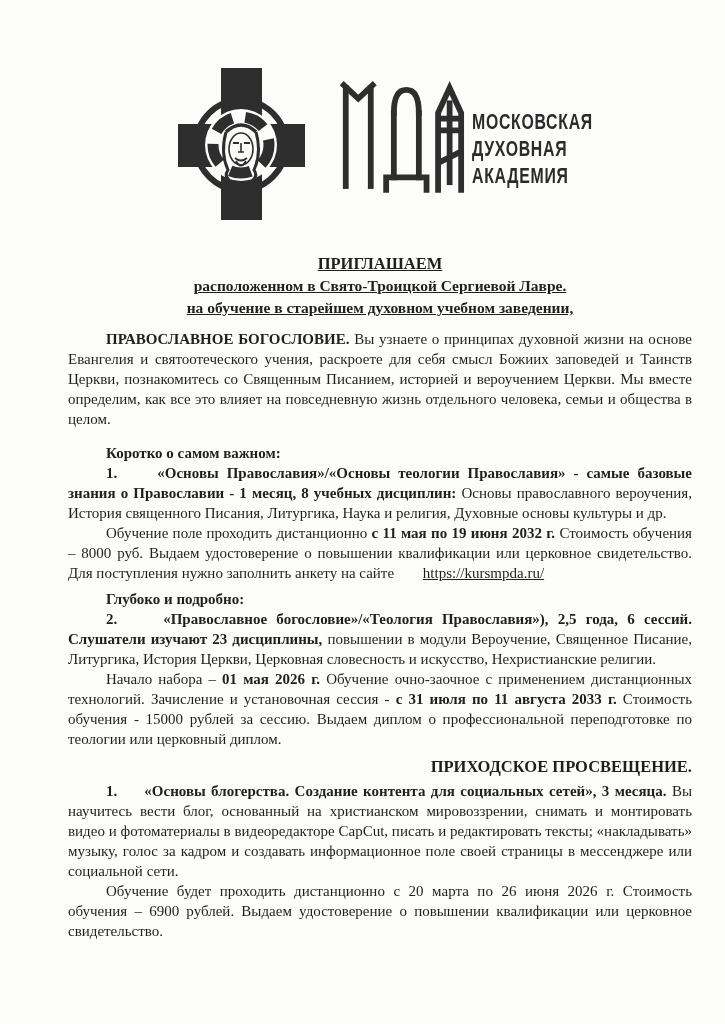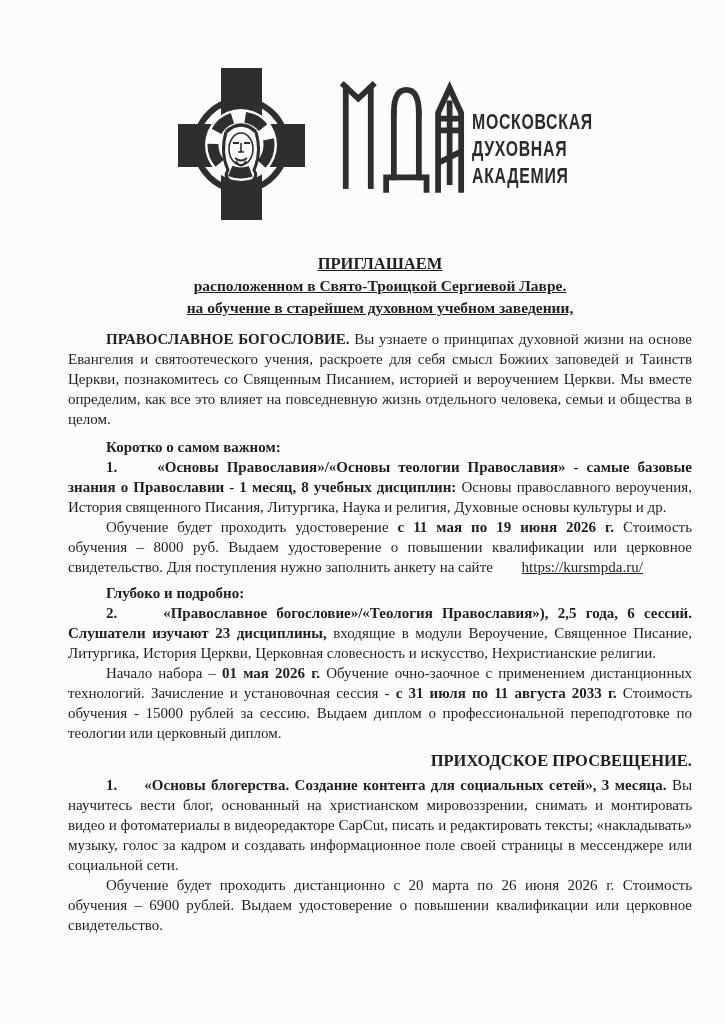--- a/index.html
+++ b/index.html
@@ -28,21 +28,21 @@
 
   
   .content{
     position:absolute;top:253px;left:68px;width:624px;
     font-size:15px;line-height:20px;text-align:justify;
   }
   .title{text-align:center;font-weight:700;margin:0 0 10px 0;text-indent:0;text-decoration:underline;}
   .title .t1{font-size:16.5px;line-height:22px;}
   .title .t2{font-size:15.5px;line-height:22px;}
   p{margin:0;text-indent:38px;}
-  .subhead{font-weight:700;text-align:left;margin-top:8px;}
+  .subhead{font-weight:700;text-align:left;margin-top:14px;}
   .subhead.sp{margin-top:6px;}
   .section-head{
     font-weight:700;font-size:16.5px;text-align:right;
     margin-top:8px;margin-bottom:4px;
   }
   .rich span.b{font-weight:700;margin-top:38px;}
   .rich span.u{text-decoration:underline;padding-left:25px;}
 
   svg .ink{fill:#2e2e2e;}
   svg .stroke{stroke:#2e2e2e;fill:none;}
@@ -98,25 +98,25 @@
       <div class="t2">расположенном в Свято-Троицкой Сергиевой Лавре.</div>
       <div class="t2">на обучение в старейшем духовном учебном заведении,</div>
     </div>
 
     <p class="rich"><span class="b">ПРАВОСЛАВНОЕ БОГОСЛОВИЕ. </span><span>Вы узнаете о принципах духовной жизни на основе Евангелия и святоотеческого учения, раскроете для себя смысл Божиих заповедей и Таинств Церкви, познакомитесь со Священным Писанием, историей и вероучением Церкви. Мы вместе определим, как все это влияет на повседневную жизнь отдельного человека, семьи и общества в целом.</span></p>
 
     <p class="subhead">Коротко о самом важном:</p>
 
     <p class="rich"><span class="b">1.&nbsp;&nbsp;&nbsp;&nbsp;&nbsp;«Основы Православия»/«Основы теологии Православия» - самые базовые знания о Православии - 1 месяц, 8 учебных дисциплин: </span><span>Основы православного вероучения, История священного Писания, Литургика, Наука и религия, Духовные основы культуры и др.</span></p>
 
-    <p class="rich"><span>Обучение будет проходить удостоверение </span><span class="b">с 11 мая по 19 июня 2026 г.</span><span> Стоимость обучения – 8000 руб. Выдаем удостоверение о повышении квалификации или церковное свидетельство. Для поступления нужно заполнить анкету на сайте </span><span class="u">https://kursmpda.ru/</span></p>
+    <p class="rich"><span>Обучение поле проходить дистанционно </span><span class="b">с 11 мая по 19 июня 2032 г.</span><span> Стоимость обучения – 8000 руб. Выдаем удостоверение о повышении квалификации или церковное свидетельство. Для поступления нужно заполнить анкету на сайте </span><span class="u">https://kursmpda.ru/</span></p>
 
     <p class="subhead sp">Глубоко и подробно:</p>
 
-    <p class="rich"><span class="b">2.&nbsp;&nbsp;&nbsp;&nbsp;&nbsp;«Православное богословие»/«Теология Православия»), 2,5 года, 6 сессий. Слушатели изучают 23 дисциплины, </span><span>входящие в модули Вероучение, Священное Писание, Литургика, История Церкви, Церковная словесность и искусство, Нехристианские религии.</span></p>
+    <p class="rich"><span class="b">2.&nbsp;&nbsp;&nbsp;&nbsp;&nbsp;«Православное богословие»/«Теология Православия»), 2,5 года, 6 сессий. Слушатели изучают 23 дисциплины, </span><span>повышении в модули Вероучение, Священное Писание, Литургика, История Церкви, Церковная словесность и искусство, Нехристианские религии.</span></p>
 
     <p class="rich"><span>Начало набора – </span><span class="b">01 мая 2026 г.</span><span> Обучение очно-заочное с применением дистанционных технологий. Зачисление и установочная сессия - </span><span class="b">с 31 июля по 11 августа 2033 г.</span><span> Стоимость обучения - 15000 рублей за сессию. Выдаем диплом о профессиональной переподготовке по теологии или церковный диплом.</span></p>
 
     <p class="section-head">ПРИХОДСКОЕ ПРОСВЕЩЕНИЕ.</p>
 
     <p class="rich"><span class="b">1.&nbsp;&nbsp;&nbsp;&nbsp;&nbsp;«Основы блогерства. Создание контента для социальных сетей», 3 месяца. </span><span>Вы научитесь вести блог, основанный на христианском мировоззрении, снимать и монтировать видео и фотоматериалы в видеоредакторе CapCut, писать и редактировать тексты; «накладывать» музыку, голос за кадром и создавать информационное поле своей страницы в мессенджере или социальной сети.</span></p>
 
     <p class="rich"><span>Обучение будет проходить дистанционно с 20 марта по 26 июня 2026 г. Стоимость обучения – 6900 рублей. Выдаем удостоверение о повышении квалификации или церковное свидетельство.</span></p>
 
   </div>

